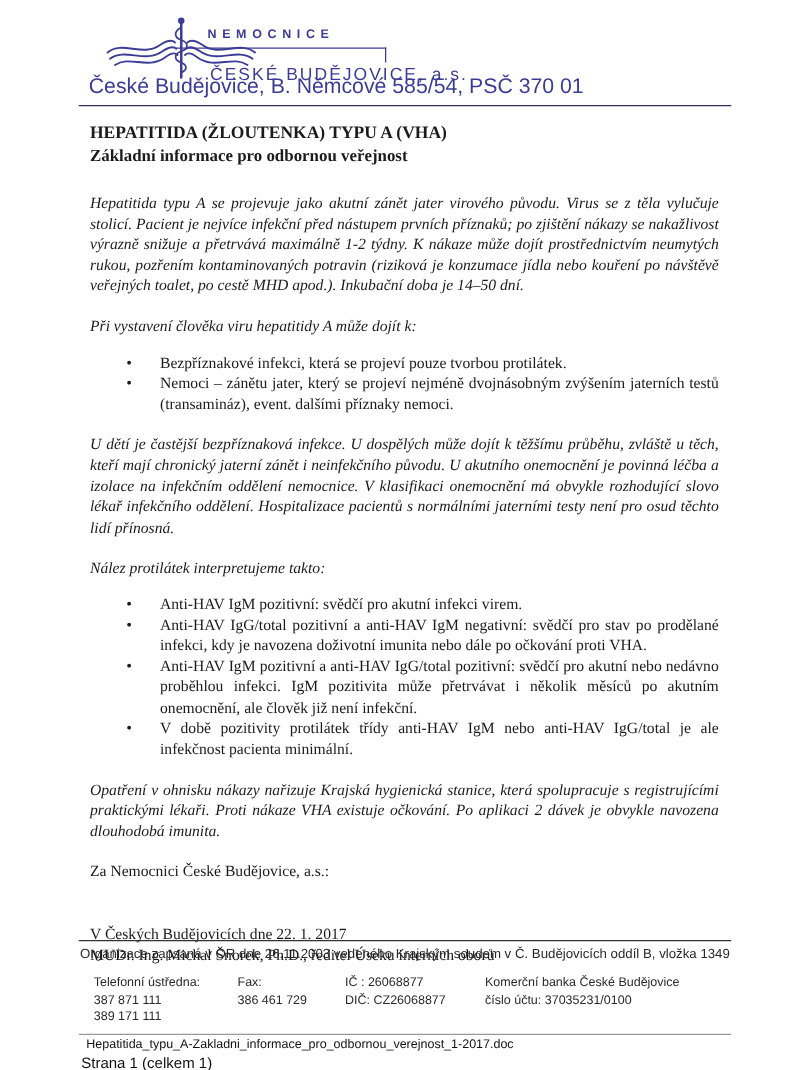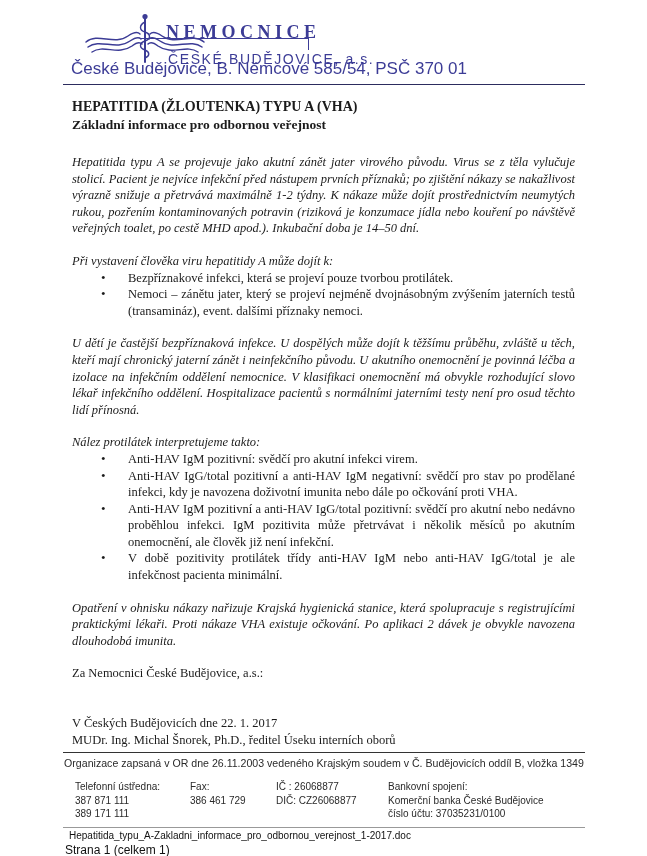--- a/index.html
+++ b/index.html
@@ -8,22 +8,22 @@
     position: relative;
     font-family: "Liberation Serif", serif;
     color: #1b1b1b;
     overflow: hidden;
   }
   
   .header { position: absolute; top: 0; left: 0; width: 647px; height: 92px; }
   .emblem { position: absolute; left: 84px; top: 12px; }
   .org-name {
     position: absolute; left: 166px; top: 22px;
-    font-family: Liberation Serif, serif;
-    font-size: 18px; font-weight: bold; letter-spacing: 4.5px;
+    font-family: Liberation Sans, sans-serif;
+    font-size: 10px; font-weight: bold; letter-spacing: 4.5px;
     color: #3c3c96;
   }
   .org-rule {
     position: absolute; left: 140px; top: 38px; width: 168px; height: 11px;
     border-top: 1.6px solid #3c3c96; border-right: 1.6px solid #3c3c96;
   }
   .org-sub {
     position: absolute; left: 168px; top: 51px;
     font-family: "Liberation Sans", sans-serif;
     font-size: 14px; font-weight: normal; letter-spacing: 1.6px;
@@ -41,21 +41,21 @@
   
   .content {
     position: absolute; left: 72px; top: 98px; width: 503px;
     font-size: 12.5px; line-height: 16.6px;
   }
   .doc-title { font-weight: bold; font-size: 14px; line-height: 18px; }
   .doc-subtitle { font-weight: bold; font-size: 13.5px; line-height: 18px; margin-bottom: 20px; }
   .para { text-align: justify; margin: 0 0 16px 0; font-style: italic; }
   .intro { margin: 0; }
   ul.bullets {
-    margin: 0 0 16px 0; padding: 0 0 0 47px;
+    margin: 12px 0 16px 0; padding: 0 0 0 47px;
     list-style: none;
   }
   ul.bullets li {
     text-align: justify; position: relative; padding-left: 9px;
   }
   ul.bullets li::before {
     content: "\2022";
     position: absolute; left: -18px; top: 0;
     font-size: 13px;
   }
@@ -151,21 +151,20 @@
     </div>
     <div class="col-fax">
       <div>Fax:</div>
       <div>386 461 729</div>
     </div>
     <div class="col-ids">
       <div>IČ : 26068877</div>
       <div>DIČ: CZ26068877</div>
     </div>
     <div class="col-bank">
-      <div>Bankovní spojení:</div>
       <div>Komerční banka České Budějovice</div>
       <div>číslo účtu: 37035231/0100</div>
     </div>
   </div>
   <div class="bottom-rule"></div>
   <div class="filename">Hepatitida_typu_A-Zakladni_informace_pro_odbornou_verejnost_1-2017.doc</div>
   <div class="page-info">Strana 1 (celkem 1)</div>
 </div>
 
 </body></html>

